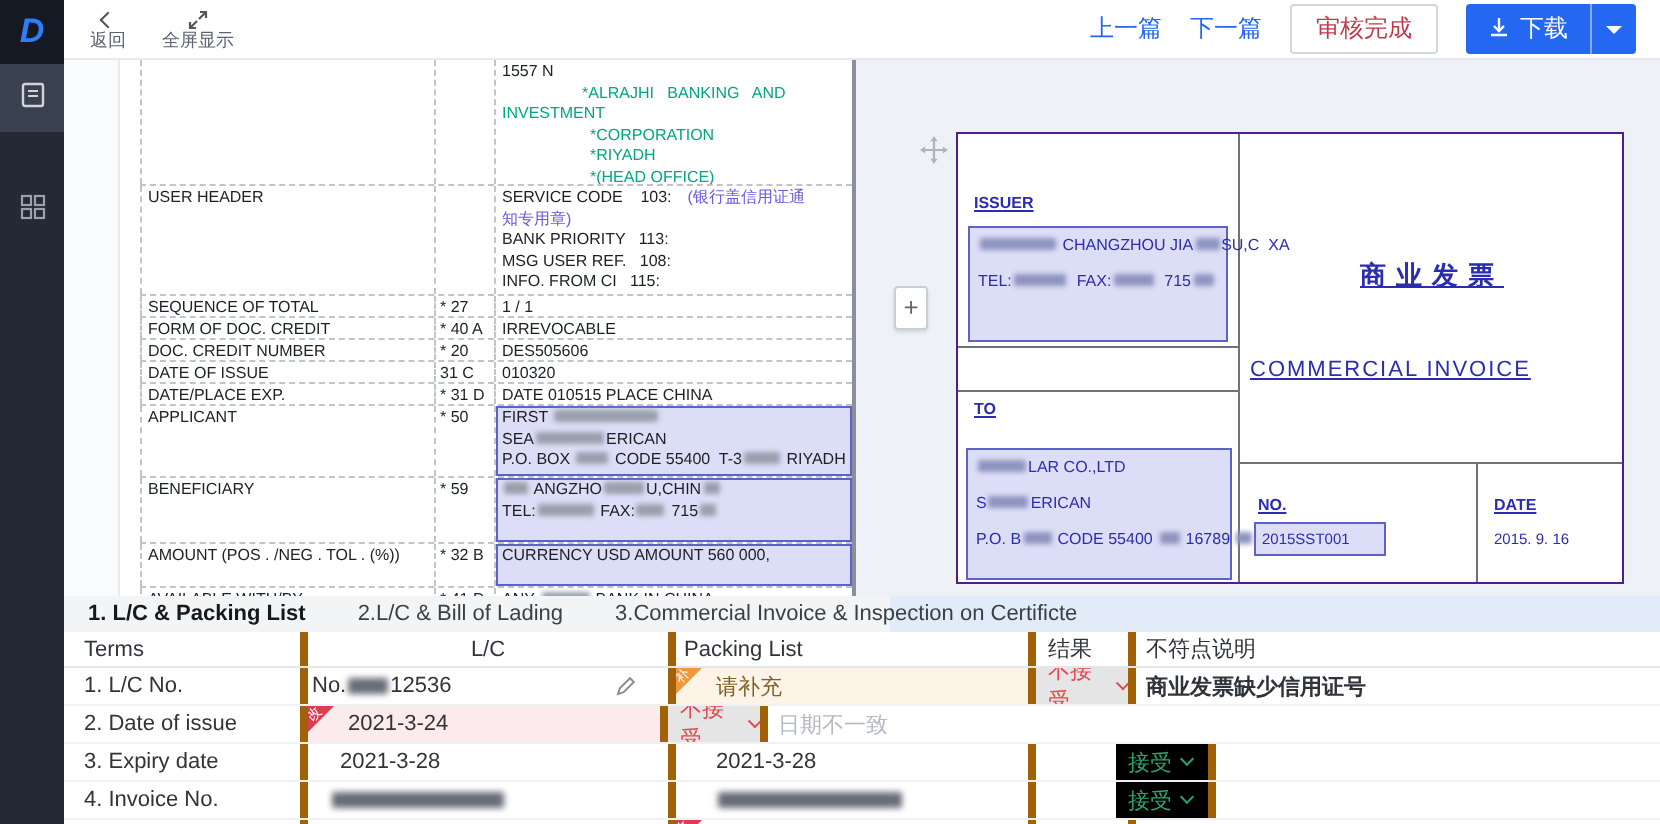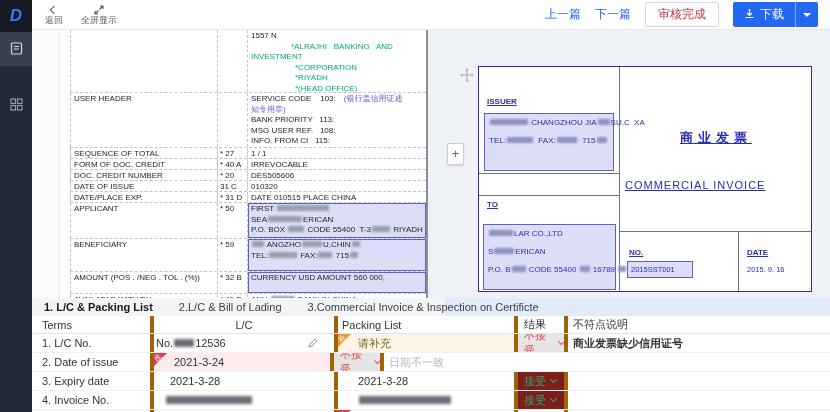--- a/index.html
+++ b/index.html
@@ -84,21 +84,21 @@
   .lc-ind { margin-left:14px; }
   .edit-icon { margin-left:auto; margin-right:16px; cursor:pointer; display:flex; }
   .pl-warn { background:#fdf4e7; }
   .pl-error { background:#fcebed; }
   .pl-warn span.txt { color:#806026; }
   .ribbon { position:absolute; left:0; top:0; width:0; height:0; border-right:13px solid transparent; }
   .ribbon.orange { border-top:13px solid #f0973c; }
   .ribbon.red { border-top:13px solid #df3b52; }
   .ribbon i { position:absolute; top:-13px; left:0px; font-style:normal; color:#fff; font-size:7px; line-height:9px; transform:rotate(-45deg); }
   .res-reject { background:#e5e5e5; color:#e5484d; }
-  .res-accept { background:#7f1d1d; color:#2aa46b; }
+  .res-accept { background:#000000; color:#2aa46b;margin-left:40px; }
   .result-select { display:flex; align-items:center; width:100%; height:100%; cursor:pointer; font-size:11px; }
   .chevd { width:5px; height:5px; border-right:1.3px solid currentColor; border-bottom:1.3px solid currentColor;
            transform:rotate(45deg); margin-left:5px; margin-top:-3px; }
   .note-strong { color:#2f333a; font-weight:bold; }
   .note-muted { color:#b3b8c2; }
   .ptable .rd { background:#686d78; height:8px; filter:blur(1.6px); }
 </style>
 </head>
 <body>
 

